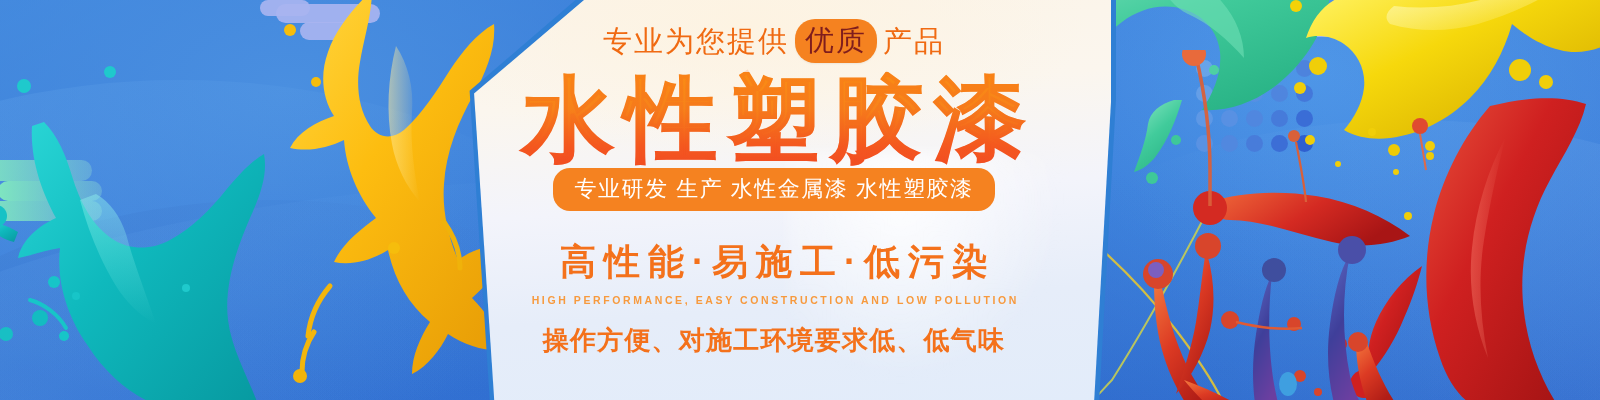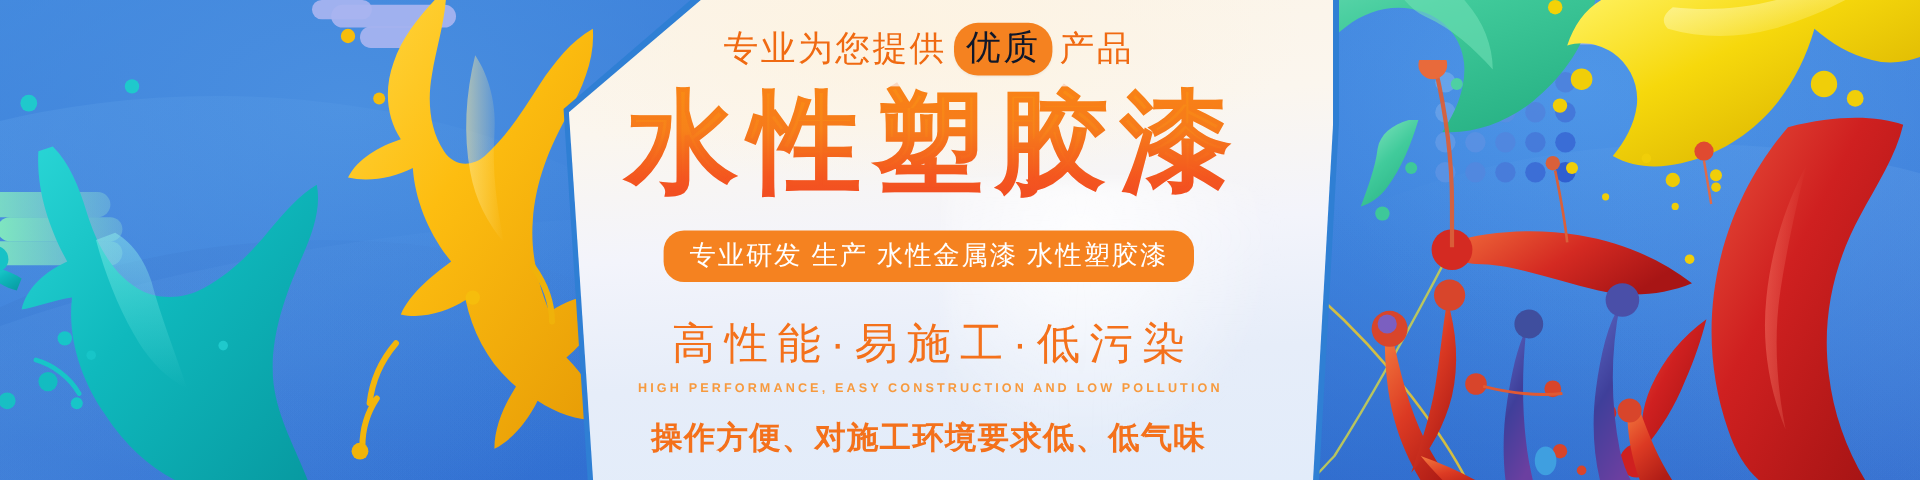--- a/index.html
+++ b/index.html
@@ -96,52 +96,52 @@
 
   .tagline {
     margin-top:19px;
     display:flex; align-items:center; justify-content:space-between; gap:6px;
     font-size:29px; font-weight:500; color:#f06a12;
     letter-spacing:2px; line-height:1;
     white-space:nowrap;
   }
   .tagline .badge {
     display:inline-block;
-    background:#f58220; color:#0f172a;
+    background:#f58220; color:#7f1d1d;
     border-radius:20px;
     padding:7px 10px 8px;
     letter-spacing:2px;
     font-weight:500;
     box-shadow:0 1px 2px rgba(0,0,0,.06);
   }
 
   .title {
     margin-top:9px;
     font-size:92px; font-weight:bold; line-height:1.04;
     letter-spacing:11px; text-indent:11px;
     background:linear-gradient(180deg, #fa8c14 0%, #f7821a 38%, #f4571f 78%, #f14a23 100%);
     -webkit-background-clip:text; background-clip:text;
     -webkit-text-fill-color:transparent; color:transparent;
     white-space:nowrap;
     -webkit-text-stroke:1px rgba(244,90,32,.18);
   }
 
   .pill {
-    margin-top:24px;
+    margin-top:0;
     display:inline-block;
     background:#f58220; color:#ffffff;
     border-radius:17px;
     padding:7px 22px 9px;
     font-size:22px; letter-spacing:1.5px; line-height:1.25;
     white-space:nowrap;
   }
 
   .slogan {
     margin-top:27px;
-    font-size:36px; font-weight:400; color:#f4711b;
+    font-size:36px; font-weight:700; color:#f4711b;
     letter-spacing:8px; text-indent:8px;
     white-space:nowrap;
   }
 
   .slogan-en {
     margin-top:7px;
     font-size:10.5px; font-weight:bold; color:#f79a3e;
     letter-spacing:2.6px; text-indent:2.6px;
     white-space:nowrap;
     text-align:right;

